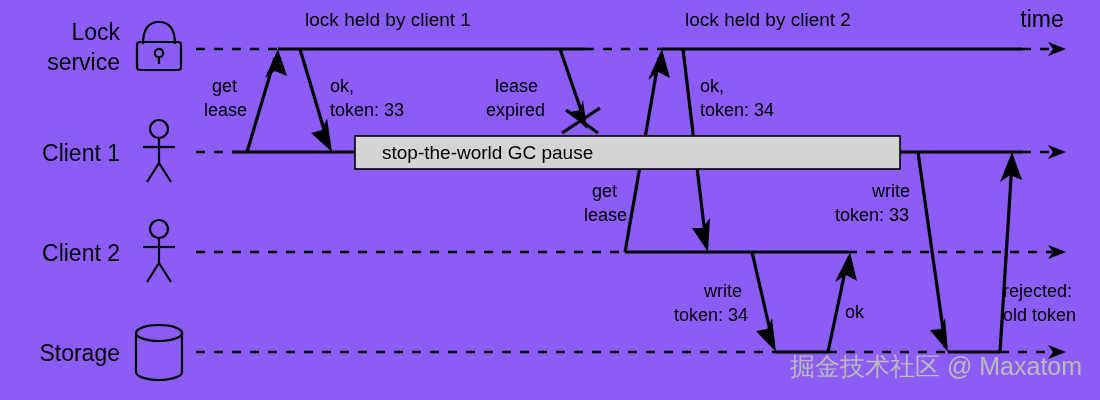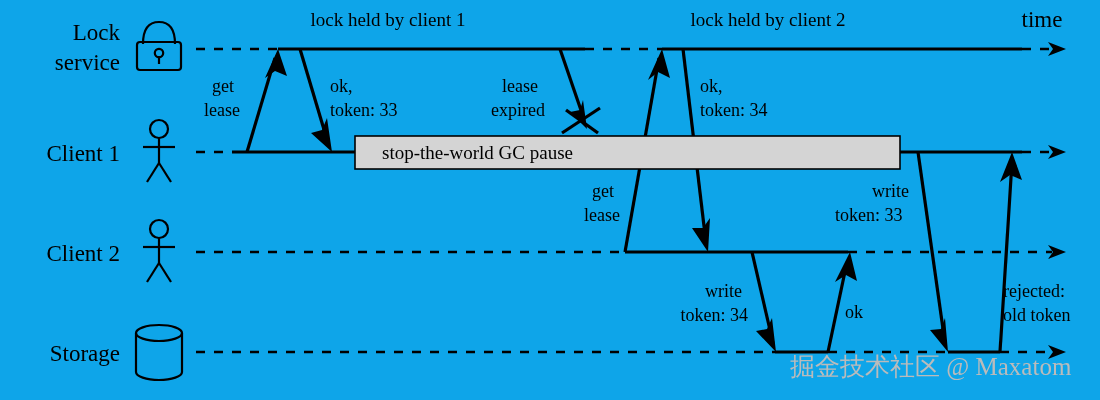--- a/index.html
+++ b/index.html
@@ -4,22 +4,22 @@
 <style>
   html, body {
     margin: 0;
     padding: 0;
     background: #ffffff;
   }
   #stage {
     position: relative;
     width: 1100px;
     height: 400px;
-    background: #0ea5e9;
-    font-family: Liberation Serif, serif;
+    background: #8b5cf6;
+    font-family: Liberation Sans, sans-serif;
     overflow: hidden;
   }
   #diagram-svg {
     position: absolute;
     left: 0;
     top: 0;
     width: 1100px;
     height: 400px;
   }
   .lane-label {

